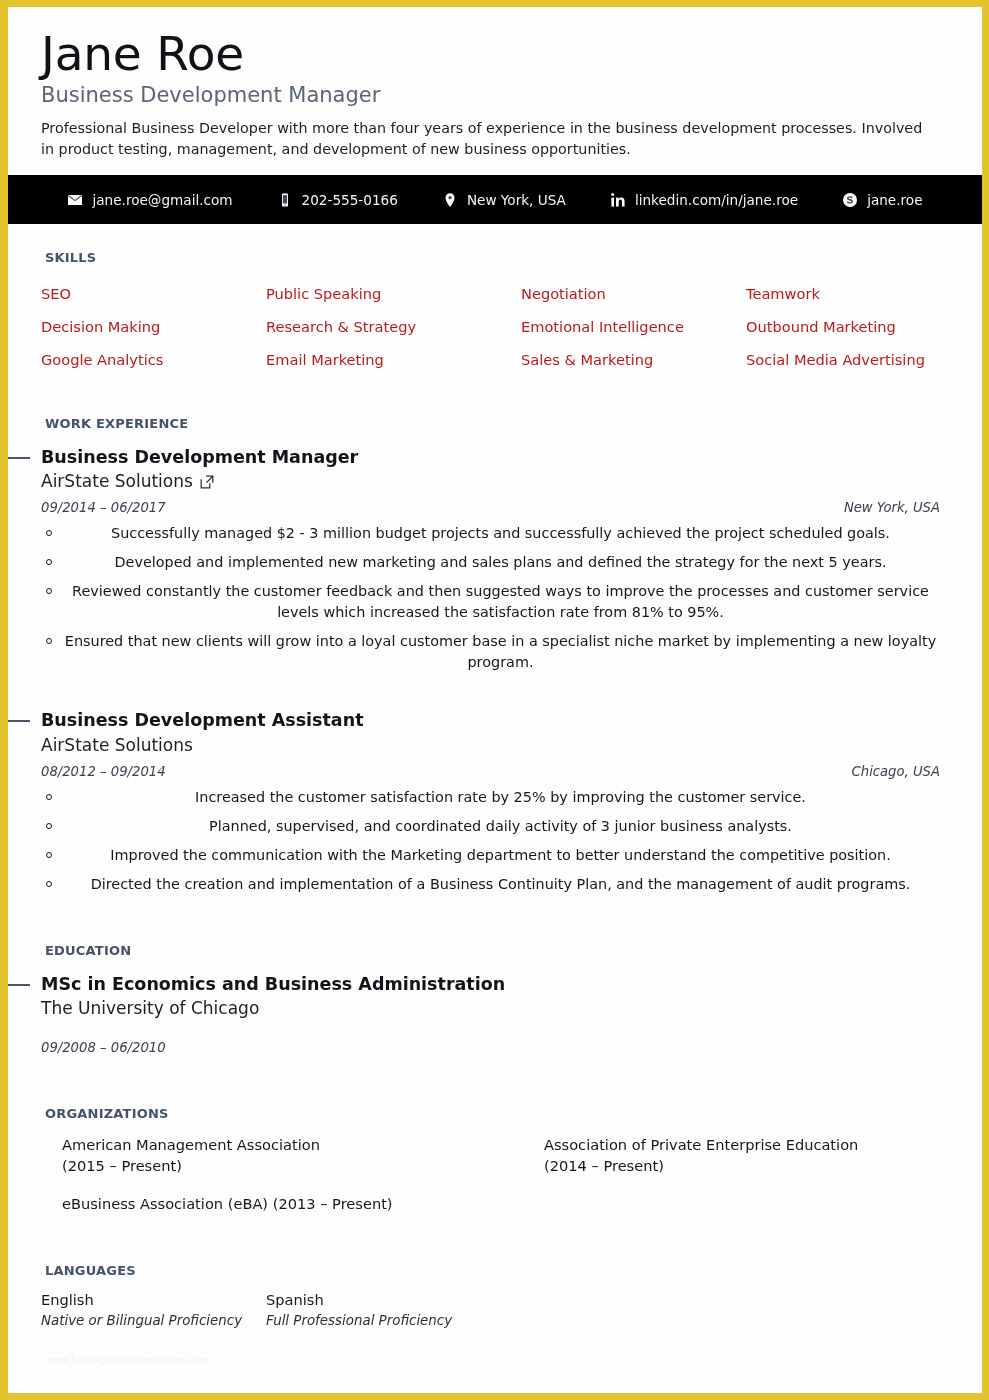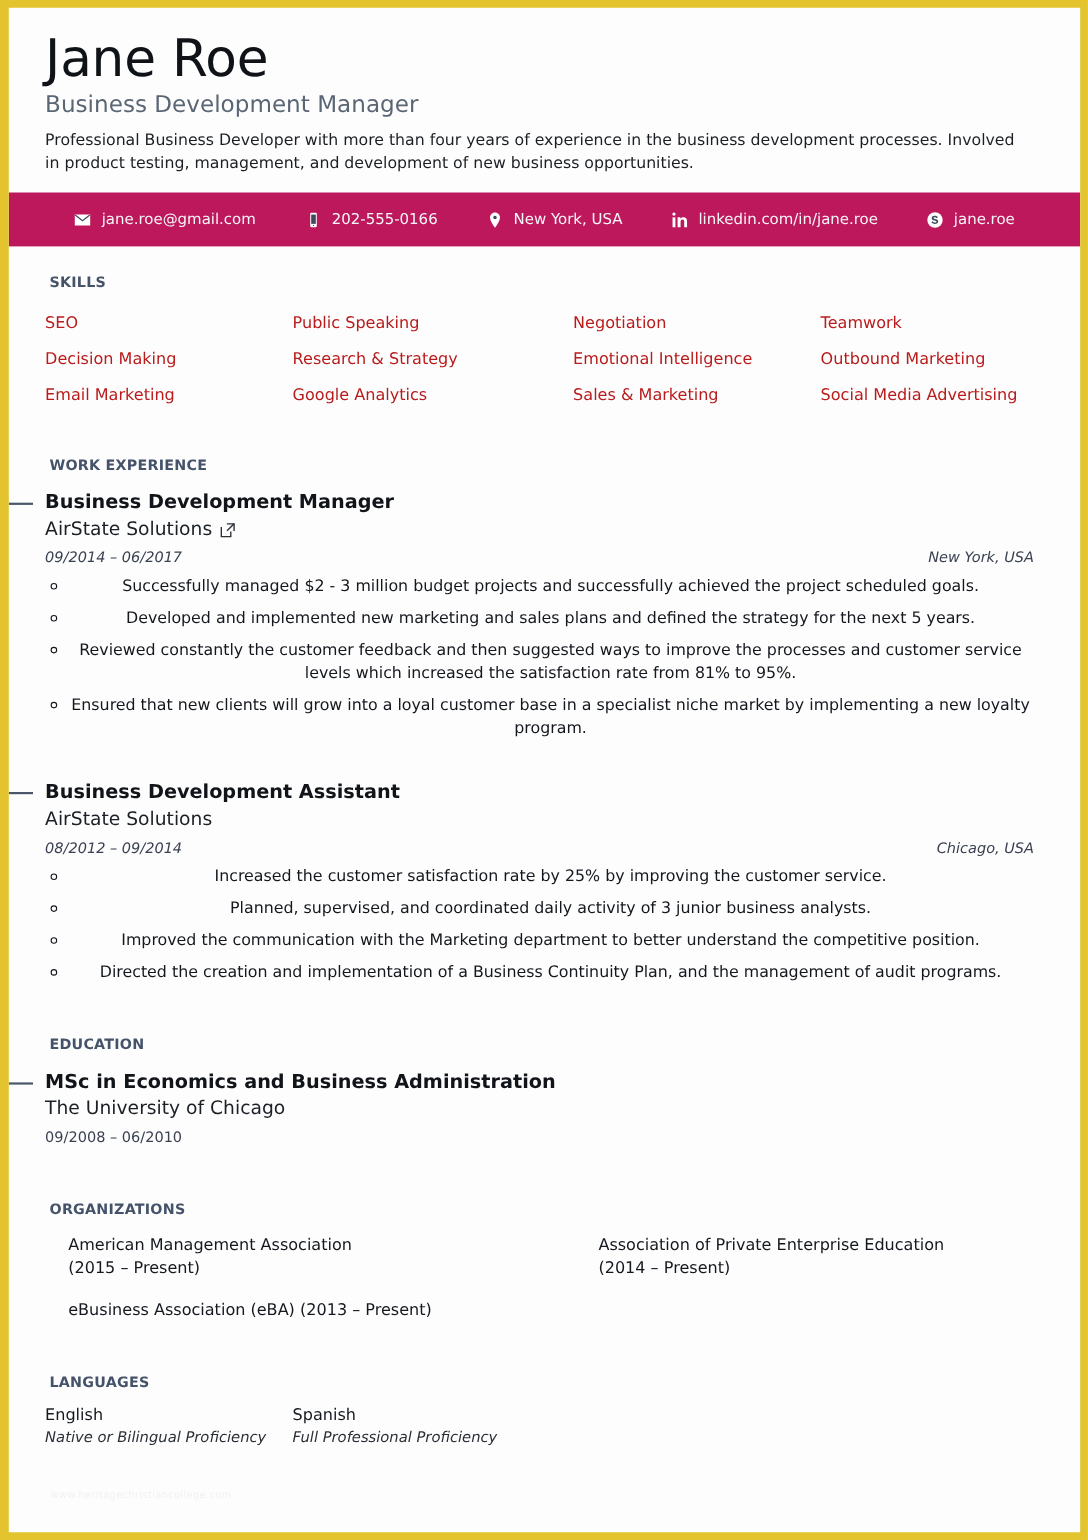--- a/index.html
+++ b/index.html
@@ -46,21 +46,21 @@
   .summary {
     font-size: 14.3px;
     color: #1b1f24;
     line-height: 1.42;
     max-width: 885px;
     margin: 0;
   }
 
   
   .contact-bar {
-    background: #be185d;
+    background: #000000;
     color: #ffffff;
     height: 49px;
     display: flex;
     align-items: center;
     justify-content: center;
     gap: 0px;
     padding: 0 14px;
   }
   .contact-item {
     display: flex;
@@ -187,22 +187,23 @@
     margin: 0;
   }
   .edu-school {
     font-size: 17px;
     color: #1b1f26;
     line-height: 1.35;
     margin: 2px 0 0 0;
   }
   .edu-dates {
     font-size: 13.2px;
+    font-style: italic;
     color: #3a4150;
-    margin-top: 7px;
+    margin-top: 20px;
   }
 
   
   .orgs-sec { padding-top: 47px; }
   .orgs-grid {
     display: grid;
     grid-template-columns: 482px auto;
     margin-top: 14px;
     row-gap: 18px;
   }
@@ -318,22 +319,22 @@
       <h2 class="section-title">SKILLS</h2>
       <div class="skills-grid">
         <div class="skill">SEO</div>
         <div class="skill">Public Speaking</div>
         <div class="skill">Negotiation</div>
         <div class="skill">Teamwork</div>
         <div class="skill">Decision Making</div>
         <div class="skill">Research &amp; Strategy</div>
         <div class="skill">Emotional Intelligence</div>
         <div class="skill">Outbound Marketing</div>
+        <div class="skill">Google Analytics</div>
         <div class="skill">Email Marketing</div>
-        <div class="skill">Google Analytics</div>
         <div class="skill">Sales &amp; Marketing</div>
         <div class="skill">Social Media Advertising</div>
       </div>
     </div>
 
     <div class="section work-sec">
       <h2 class="section-title">WORK EXPERIENCE</h2>
 
       <div class="entry">
         <span class="entry-dash"></span>

